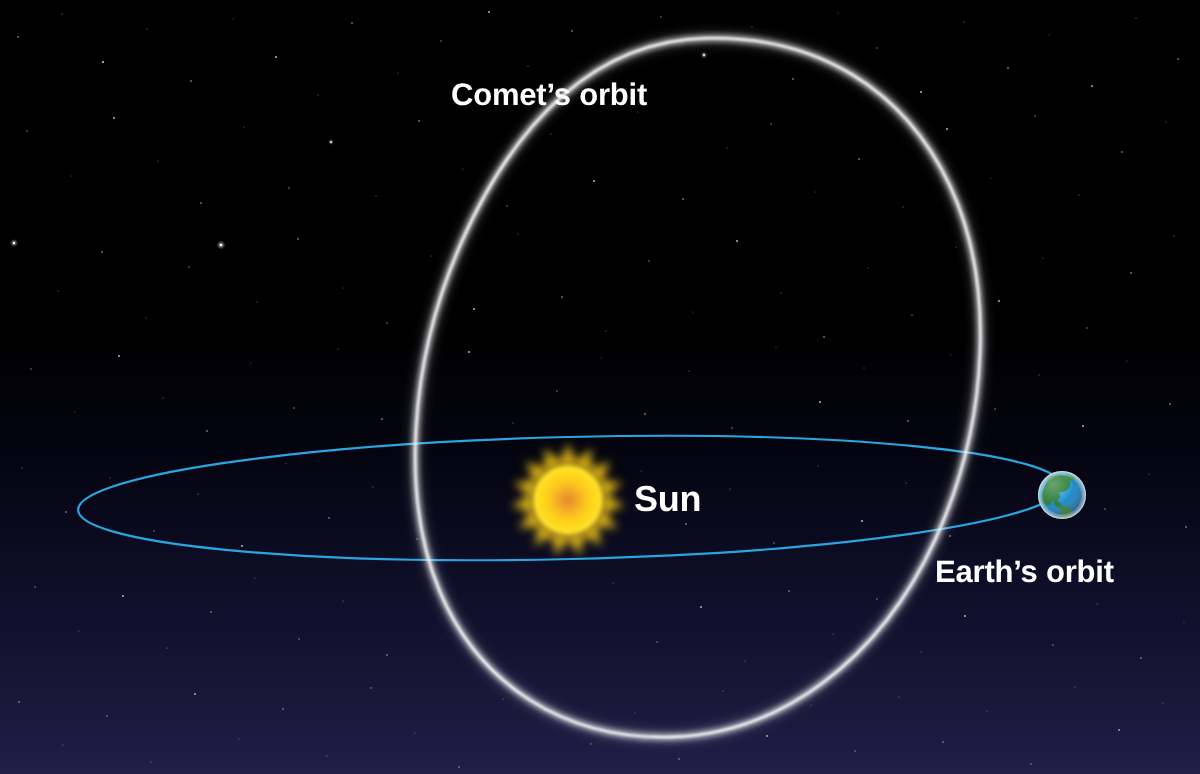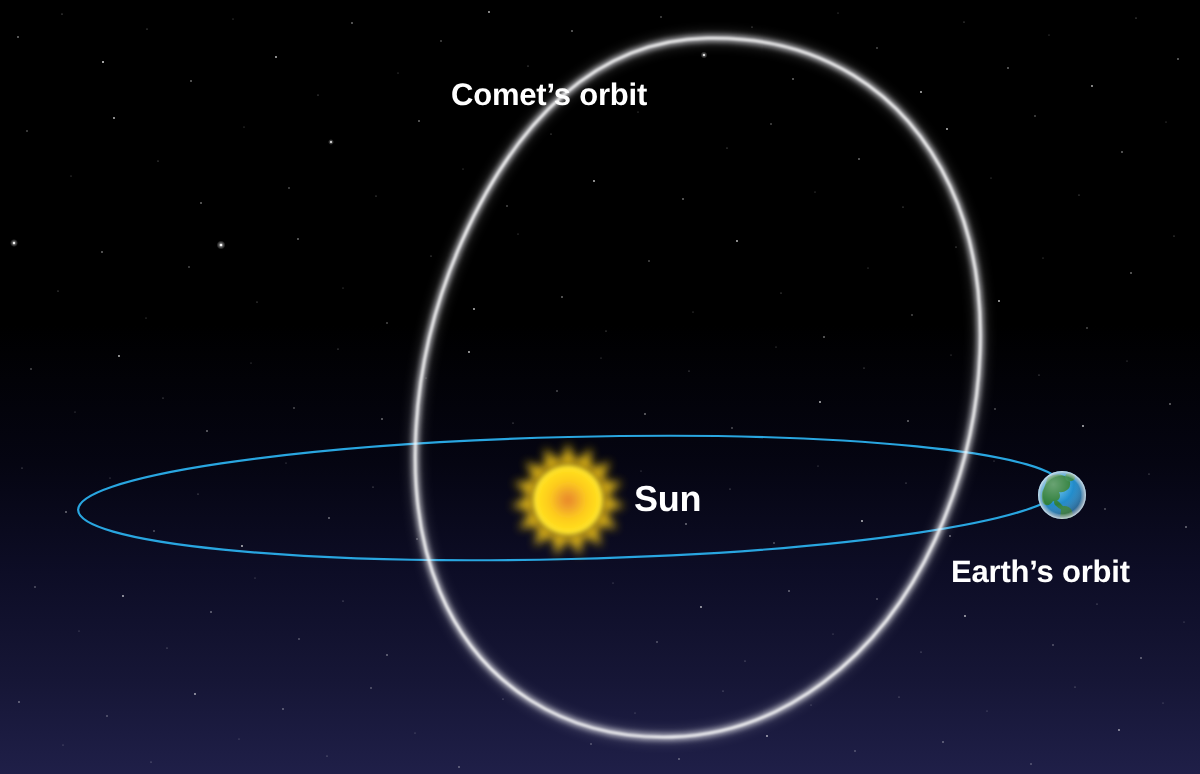--- a/index.html
+++ b/index.html
@@ -43,21 +43,20 @@
   }
   #label-sun {
     left: 634px;
     top: 481px;
     font-size: 36px;
   }
   #label-earth-orbit {
     left: 935px;
     top: 556px;
     font-size: 31px;
-    margin-left: 16px;
   }
 </style>
 </head>
 <body>
 
 <div id="scene">
 
   <svg class="layer" viewBox="0 0 1200 774" preserveAspectRatio="none">
     <defs>
       <linearGradient id="skyGrad" x1="0" y1="0" x2="0" y2="1">

